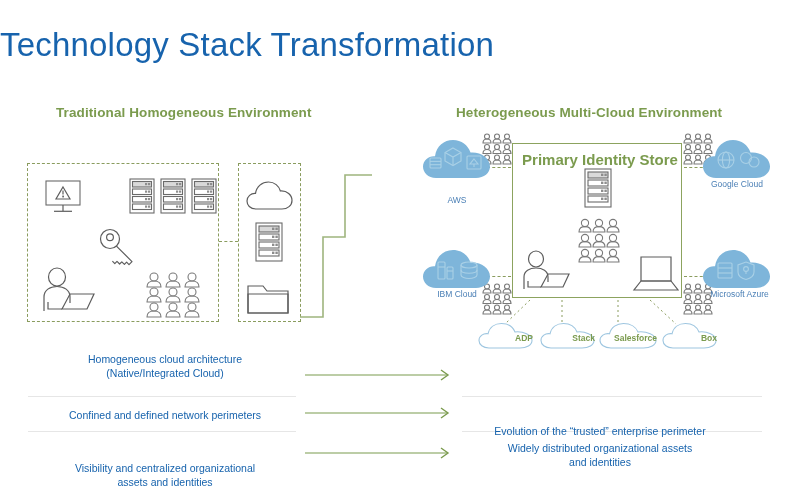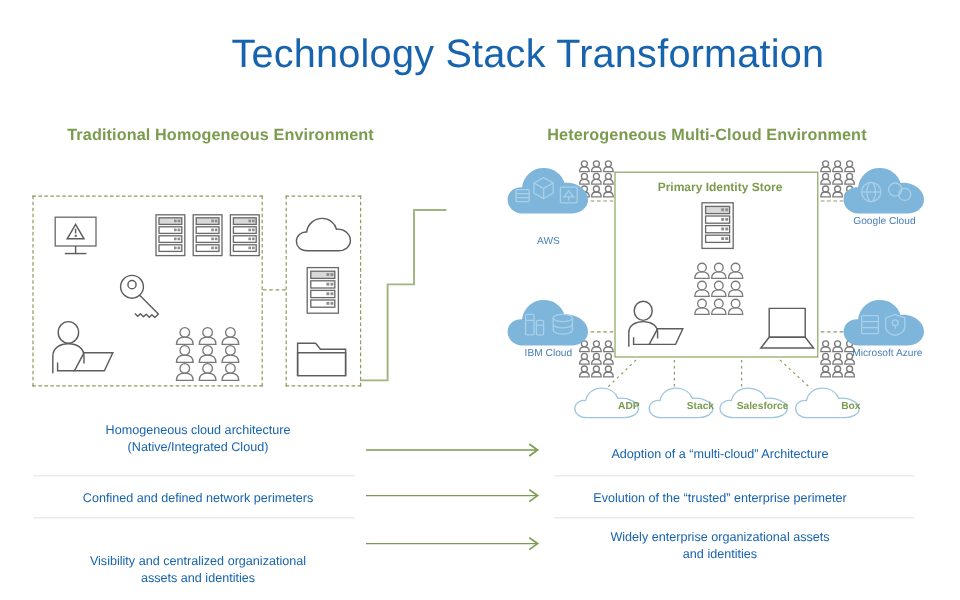--- a/index.html
+++ b/index.html
@@ -7,21 +7,21 @@
     width:800px;height:500px;
     background:#ffffff;
     font-family:"Liberation Sans", sans-serif;
     overflow:hidden;
     position:relative;
   }
   #stage{position:relative;width:800px;height:500px;}
 
   .title{
     position:absolute;top:26px;left:0;width:687px;
-    text-align:right;
+    text-align:left;
     font-size:33px;
     color:#1763ad;
     letter-spacing:0.2px;
     font-weight:400;
     white-space:nowrap;
   }
 
   .sec-head{
     position:absolute;
     font-size:13.5px;
@@ -57,21 +57,21 @@
   
   #connector{position:absolute;left:300px;top:160px;}
 
   
   #ident-box{
     position:absolute;left:512px;top:143px;width:170px;height:155px;
     border:1px solid #8ca35e;box-sizing:border-box;background:#fff;
   }
   #ident-title{
     position:absolute;left:512px;top:151px;width:176px;
-    text-align:center;font-size:10px;font-weight:bold;color:#7b9b4e;
+    text-align:center;font-size:15px;font-weight:bold;color:#7b9b4e;
     white-space:nowrap;
   }
 
   .cloudlbl{
     position:absolute;font-size:8.5px;color:#4a7fb5;white-space:nowrap;
     text-align:center;
   }
   .smallcloudlbl{
     position:absolute;font-size:8.5px;font-weight:bold;color:#7b9b4e;
     white-space:nowrap;text-align:right;
@@ -517,41 +517,38 @@
   <div class="sep" style="left:462px;top:431px;width:300px;"></div>
 
   <div class="cell cell-l" style="top:352px;">
     <div>Homogeneous cloud architecture</div>
     <div>(Native/Integrated Cloud)</div>
   </div>
   <svg class="arrow" style="left:305px;top:368px;" width="150" height="14">
     <line x1="0" y1="7" x2="142" y2="7" stroke="#7b9b4e" stroke-width="1.2"></line>
     <polyline points="136,2 143,7 136,12" fill="none" stroke="#7b9b4e" stroke-width="1.4"></polyline>
   </svg>
-  <div class="cell cell-r" style="top:372px;">
-    <div>Adoption of a “multi-cloud” Architecture</div>
-  </div>
 
   <div class="cell cell-l" style="top:408px;">
     <div>Confined and defined network perimeters</div>
   </div>
   <svg class="arrow" style="left:305px;top:406px;" width="150" height="14">
     <line x1="0" y1="7" x2="142" y2="7" stroke="#7b9b4e" stroke-width="1.2"></line>
     <polyline points="136,2 143,7 136,12" fill="none" stroke="#7b9b4e" stroke-width="1.4"></polyline>
   </svg>
-  <div class="cell cell-r" style="top:408px;">
+  <div class="cell cell-r" style="top:424px;">
     <div>Evolution of the “trusted” enterprise perimeter</div>
   </div>
 
   <div class="cell cell-l" style="top:441px;margin-top:20px;">
     <div>Visibility and centralized organizational</div>
     <div>assets and identities</div>
   </div>
   <svg class="arrow" style="left:305px;top:446px;" width="150" height="14">
     <line x1="0" y1="7" x2="142" y2="7" stroke="#7b9b4e" stroke-width="1.2"></line>
     <polyline points="136,2 143,7 136,12" fill="none" stroke="#7b9b4e" stroke-width="1.4"></polyline>
   </svg>
   <div class="cell cell-r" style="top:441px;">
-    <div>Widely enterprise organizational assets</div>
+    <div>Widely distributed organizational assets</div>
     <div>and identities</div>
   </div>
 
 </div>
 
 </body></html>

